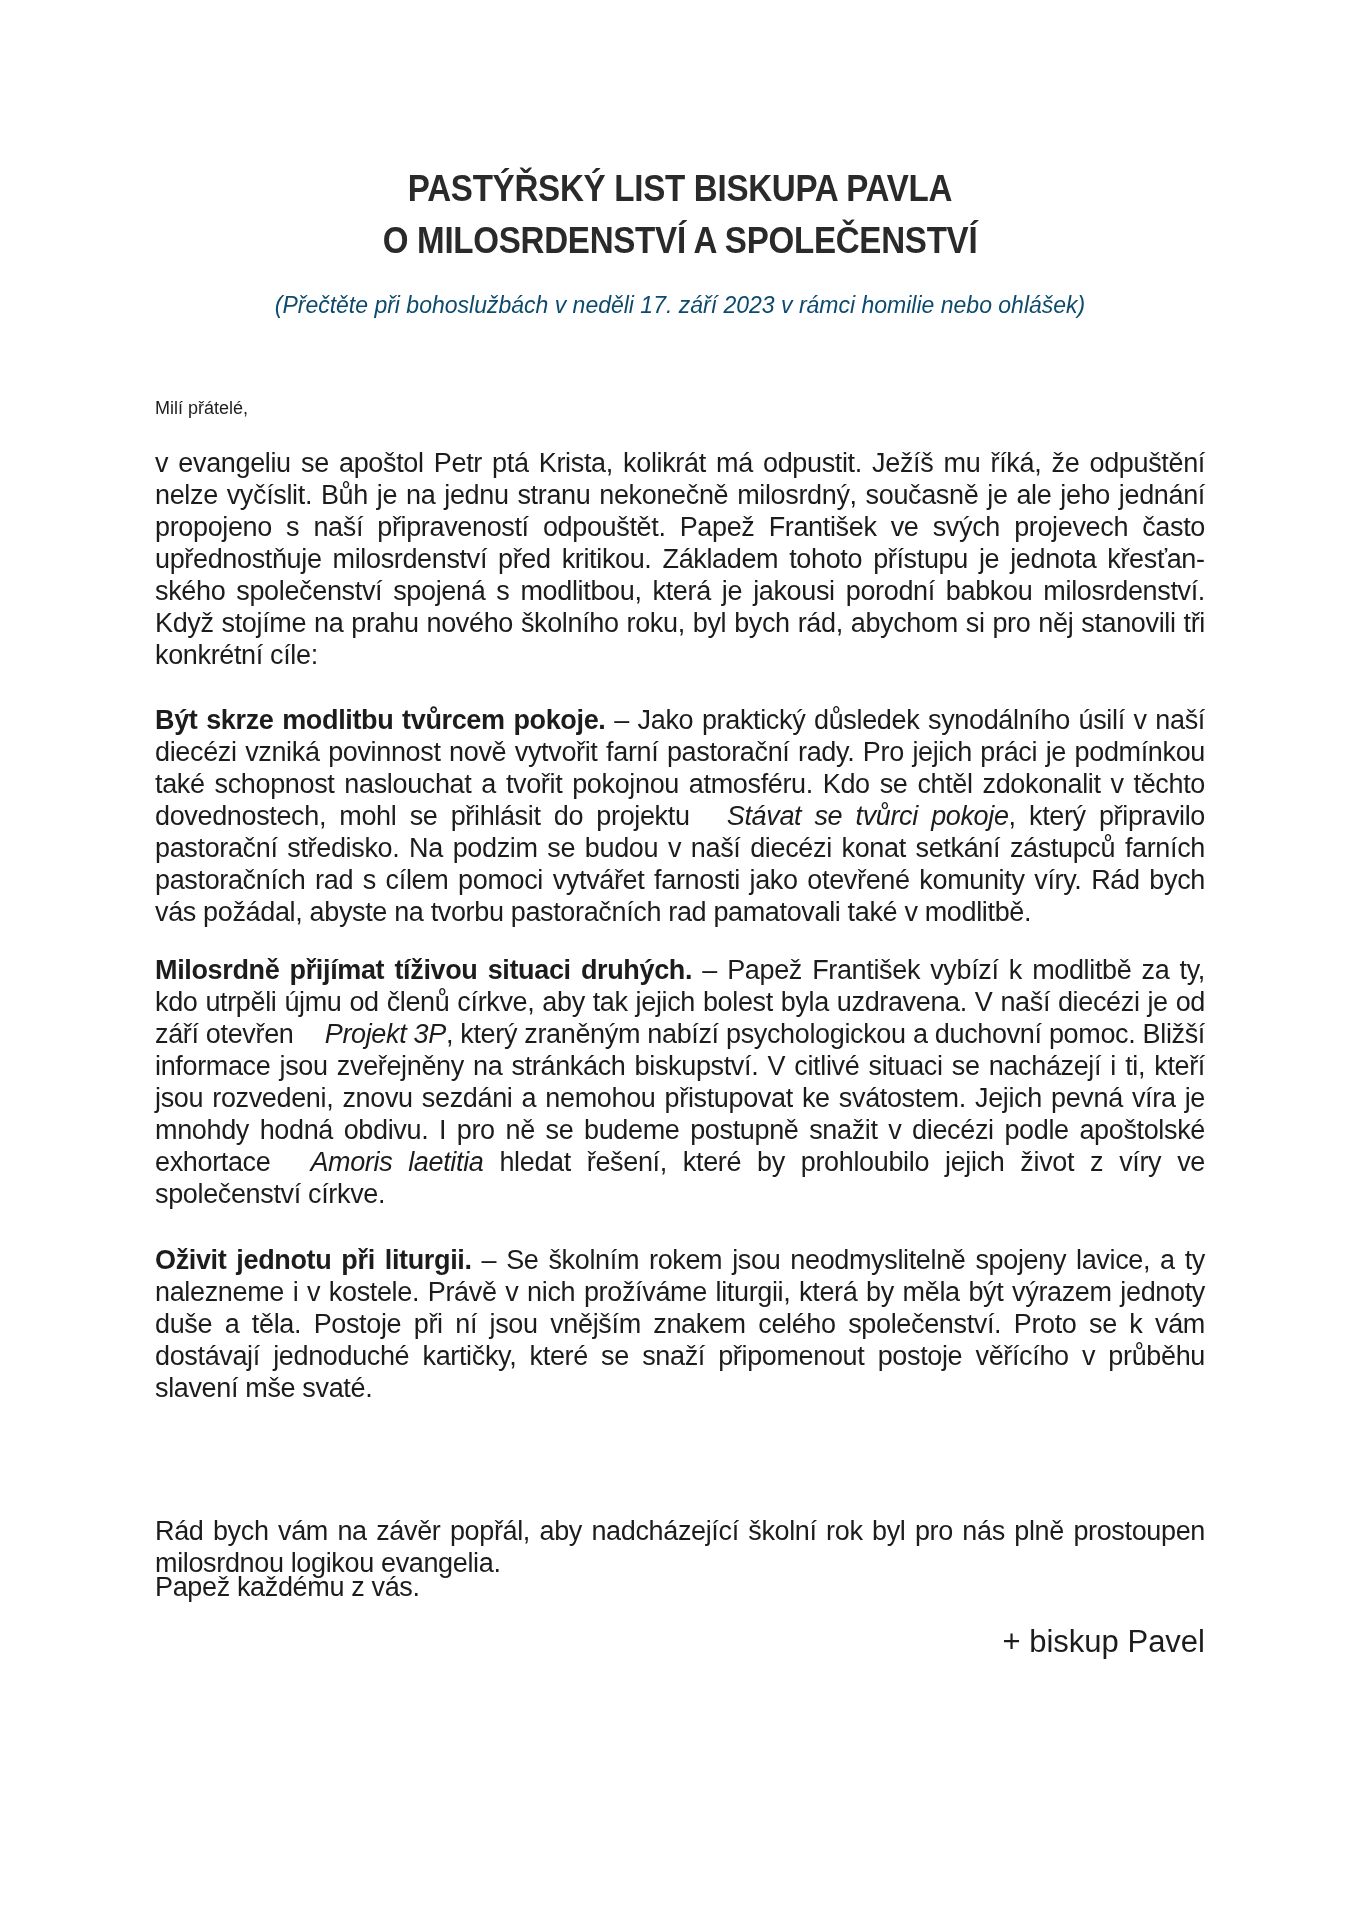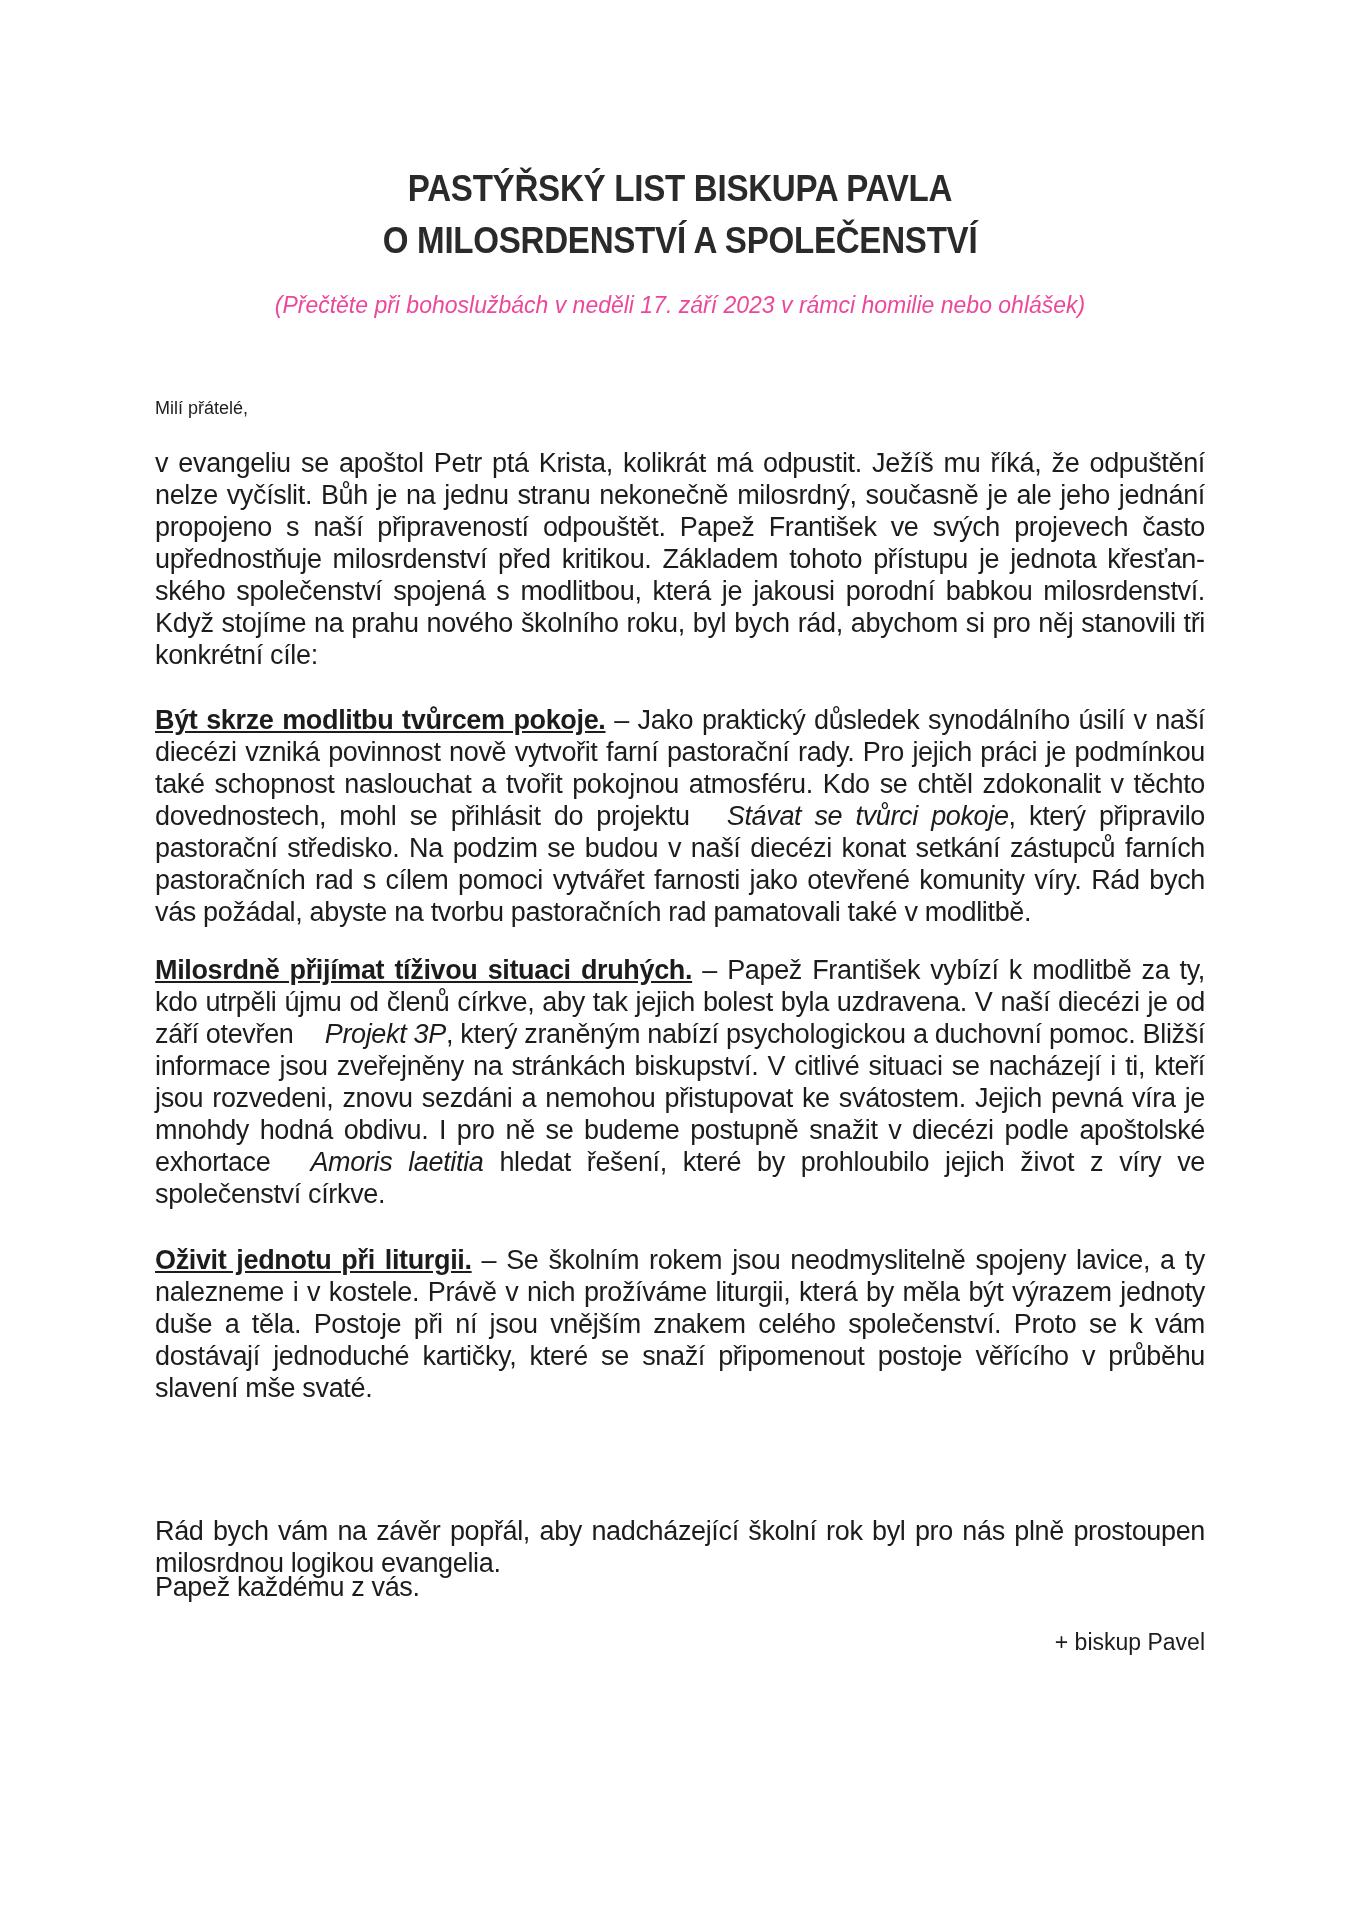--- a/index.html
+++ b/index.html
@@ -34,52 +34,52 @@
     .title div { margin: 0; }
     .subtitle {
       position: absolute;
       top: 290px;
       left: 0;
       width: 1050px;
       text-align: center;
       font-style: italic;
       font-size: 23px;
       line-height: 30px;
-      color: #ec4899;
+      color: #0c4a6e;
     }
     .salutation {
       position: absolute;
       top: 393px;
       left: 0;
       font-size: 18px;
       line-height: 30px;
     }
     .para {
       position: absolute;
       left: 0;
       width: 1050px;
       font-size: 27px;
       line-height: 32px;
       text-align: justify;
       hyphens: manual;
       letter-spacing: -0.35px;
     }
-    .para b { font-weight: bold; text-decoration: underline; }
+    .para b { font-weight: bold; }
     .para i { font-style: italic; margin-left: 24px; }
     #p1 { top: 447px; }
     #p2 { top: 704px; }
     #p3 { top: 954px; }
     #p4 { top: 1244px; }
     #p5 { top: 1482px; margin-top: 33px; }
     #p6 { top: 1571px; }
     .signature {
       position: absolute;
       top: 1627px;
       right: 0;
-      font-size: 23px;
+      font-size: 31px;
       line-height: 30px;
       text-align: right;
     }
   </style>
 </head>
 <body>
 
 <div class="page">
 
   <div class="title">

